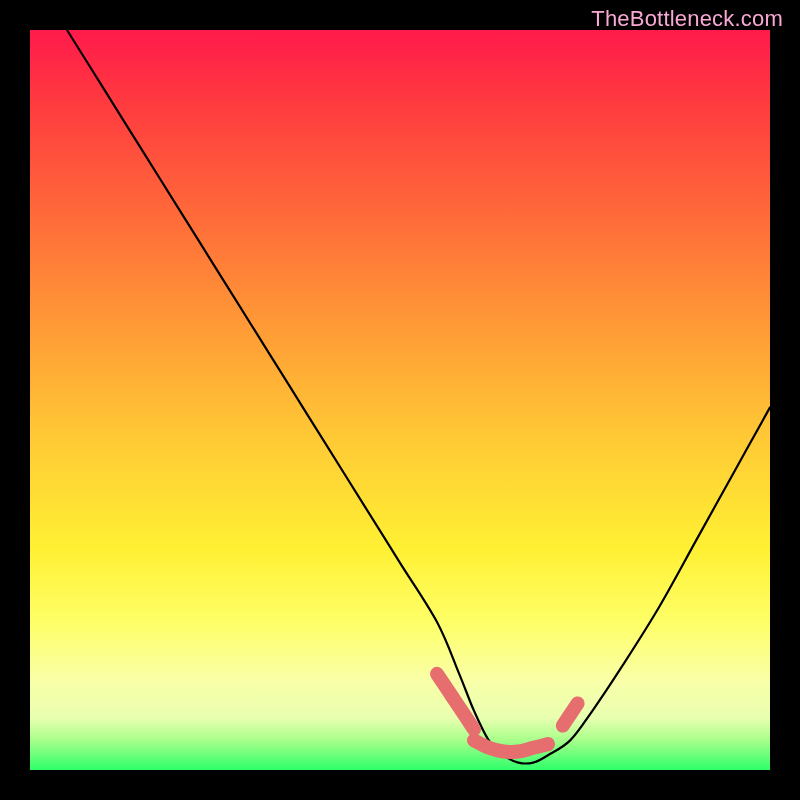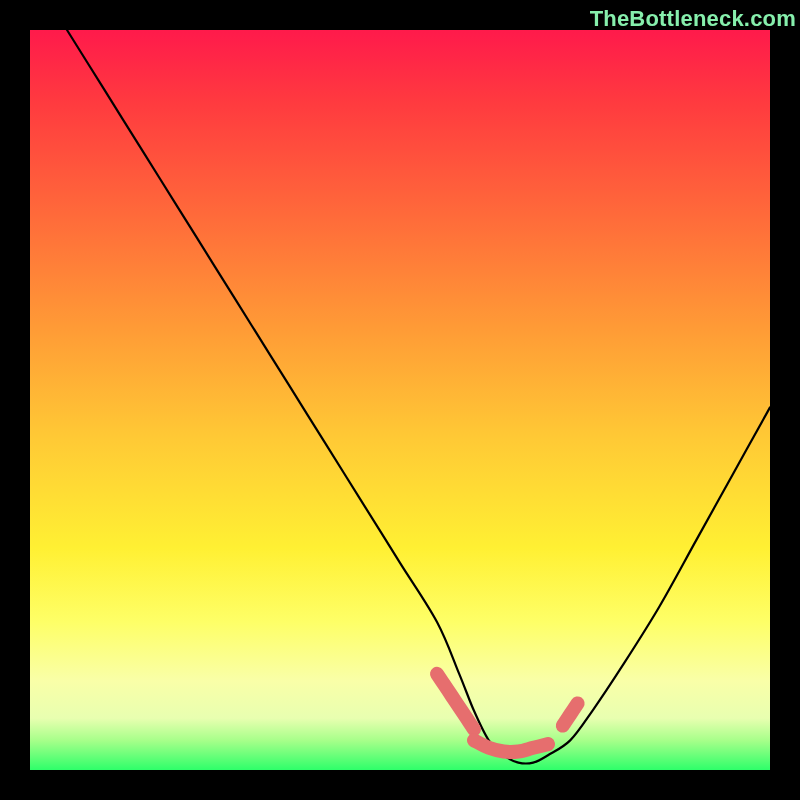--- a/index.html
+++ b/index.html
@@ -35,24 +35,24 @@
       #fff033 70%,
       #feff67 80%,
       #f9ffa8 88%,
       #e8ffb0 93%,
       #a7ff8a 96%,
       #2eff6a 100%);
   }
   .watermark {
     position: absolute;
     top: 6px;
-    right: 4px;
-    color: #86efac;
+    right: 17px;
+    color: #f9a8d4;
     font-size: 22px;
-    font-weight: 700;
+    font-weight: 400;
     letter-spacing: 0.2px;
     user-select: none;
   }
   svg.curve {
     position: absolute;
     left: 0;
     top: 0;
     width: 740px;
     height: 740px;
     overflow: visible;

